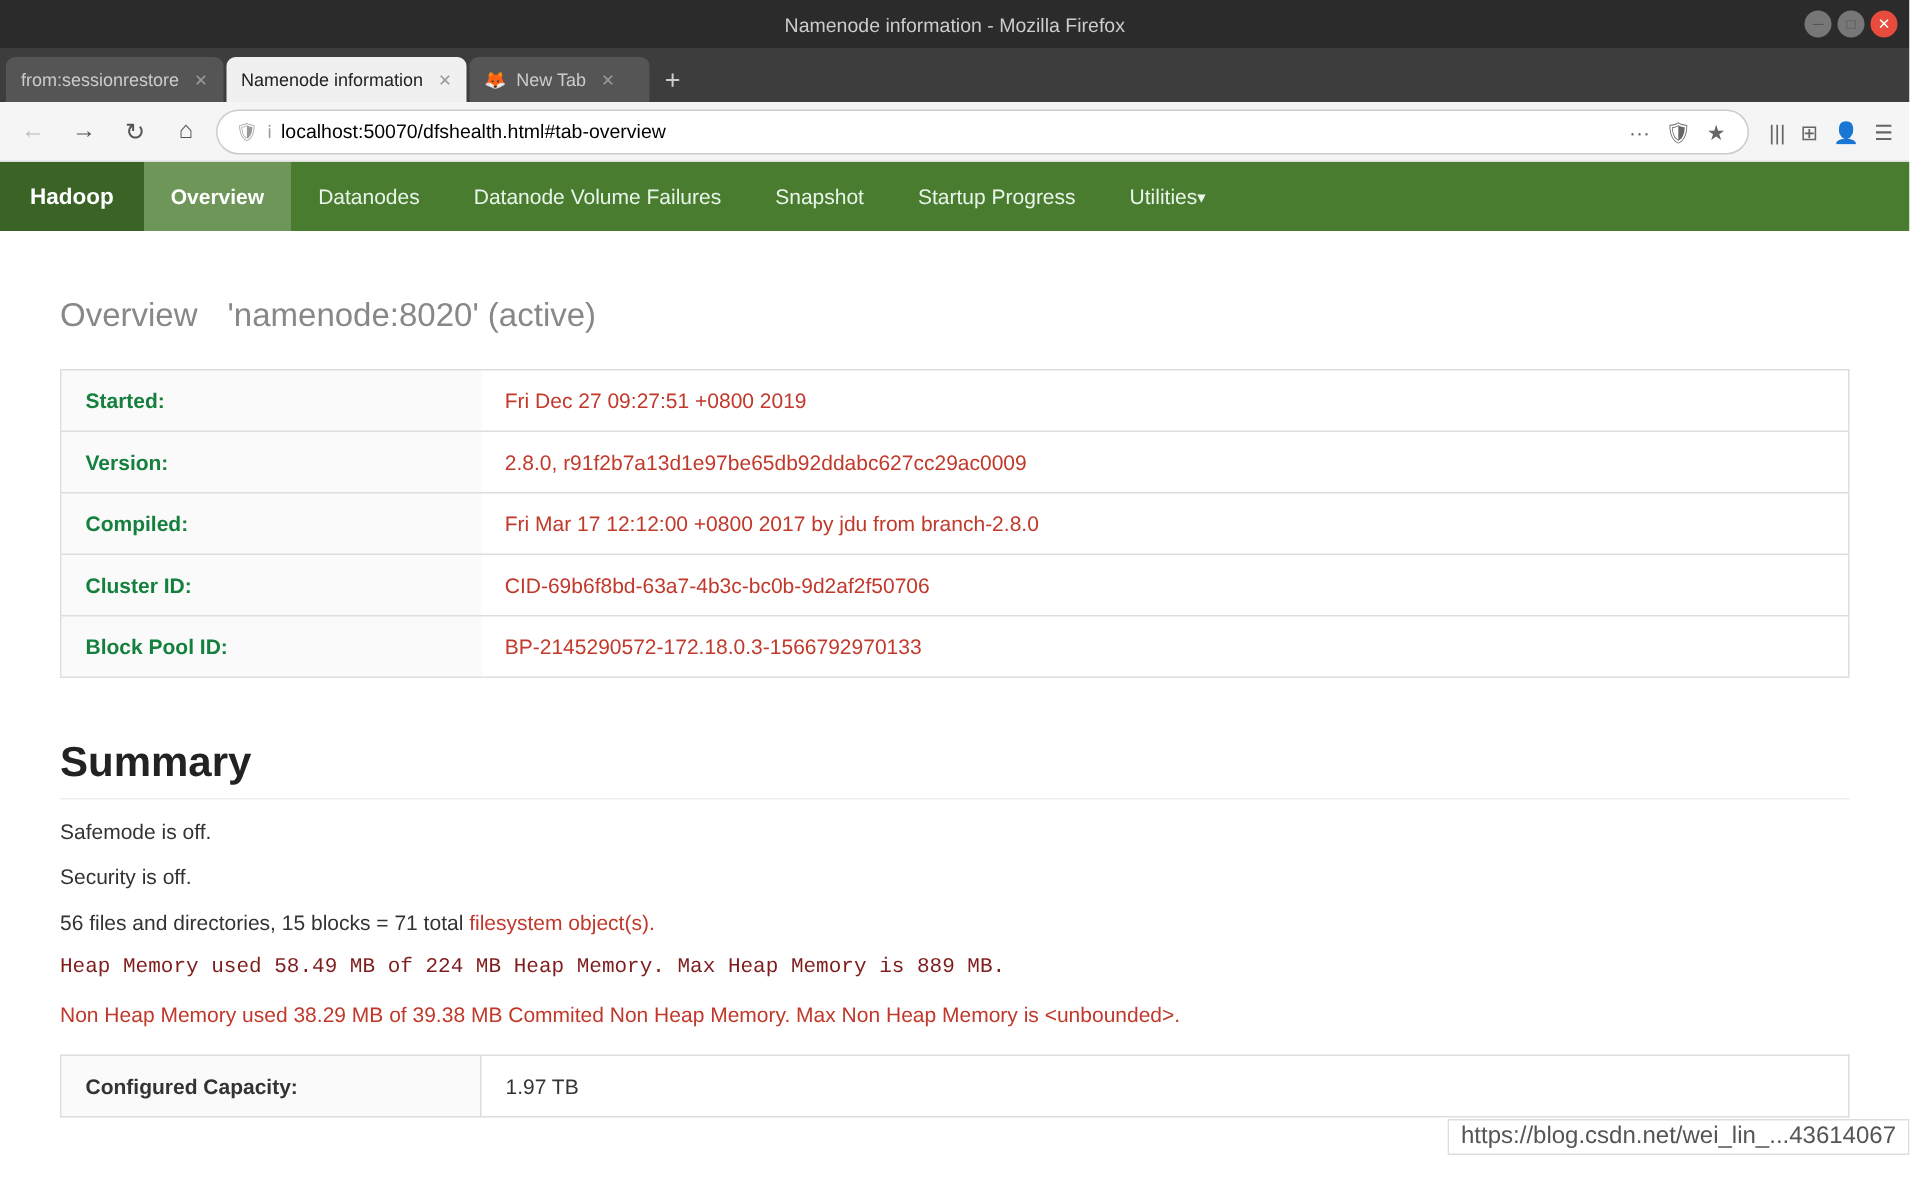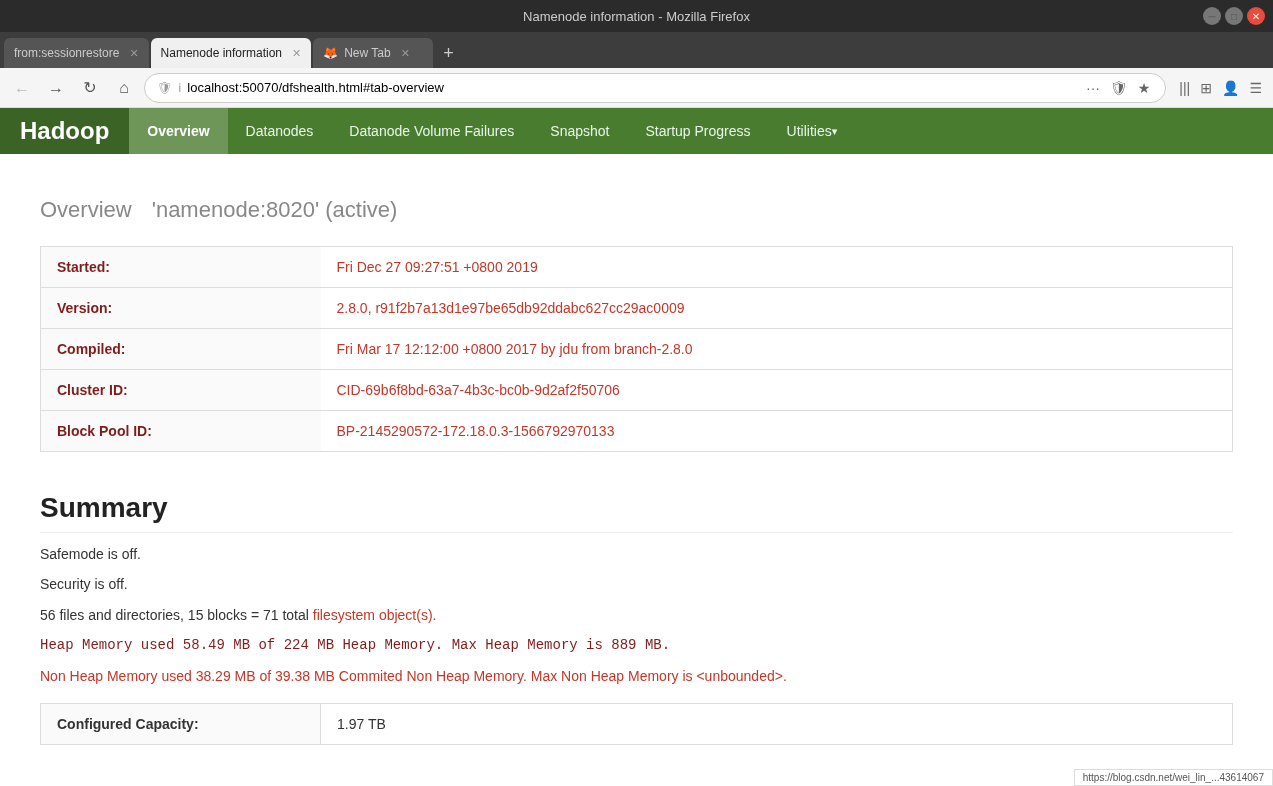--- a/index.html
+++ b/index.html
@@ -154,21 +154,21 @@
     .hadoop-nav {
       background: #4a7c2f;
       display: flex;
       align-items: center;
       height: 46px;
       padding: 0;
     }
     .hadoop-logo {
       background: #3a6325;
       color: #fff;
-      font-size: 24px;
+      font-size: 15px;
       font-weight: bold;
       padding: 0 20px;
       height: 100%;
       display: flex;
       align-items: center;
     }
     .nav-link {
       color: #e8f5e9;
       text-decoration: none;
       padding: 0 18px;
@@ -211,21 +211,21 @@
     .info-table tr {
       border-bottom: 1px solid #ddd;
     }
     .info-table td {
       padding: 12px 16px;
       vertical-align: top;
     }
     .info-table td:first-child {
       font-weight: bold;
       width: 280px;
-      color: #7f1d1d;
+      color: #15803d;
       background: #fafafa;
     }
     .info-table td:last-child {
       color: #c0392b;
     }
 
     .section-title {
       font-size: 28px;
       font-weight: bold;
       color: #222;
@@ -254,26 +254,26 @@
     .bottom-table td:first-child {
       font-weight: bold;
       background: #fafafa;
       border-right: 1px solid #ddd;
       width: 280px;
     }
 
     
     .status-bar {
       position: fixed;
-      bottom: 0;
+      bottom: 16px;
       right: 0;
       background: rgba(255,255,255,0.95);
       border: 1px solid #ddd;
       padding: 2px 8px;
-      font-size: 10px;
+      font-size: 16px;
       color: #555;
       z-index: 100;
     }
   </style>
 </head>
 <body>
 
 <div class="browser-titlebar">
   <span>Namenode information - Mozilla Firefox</span>
   <div class="window-controls">

